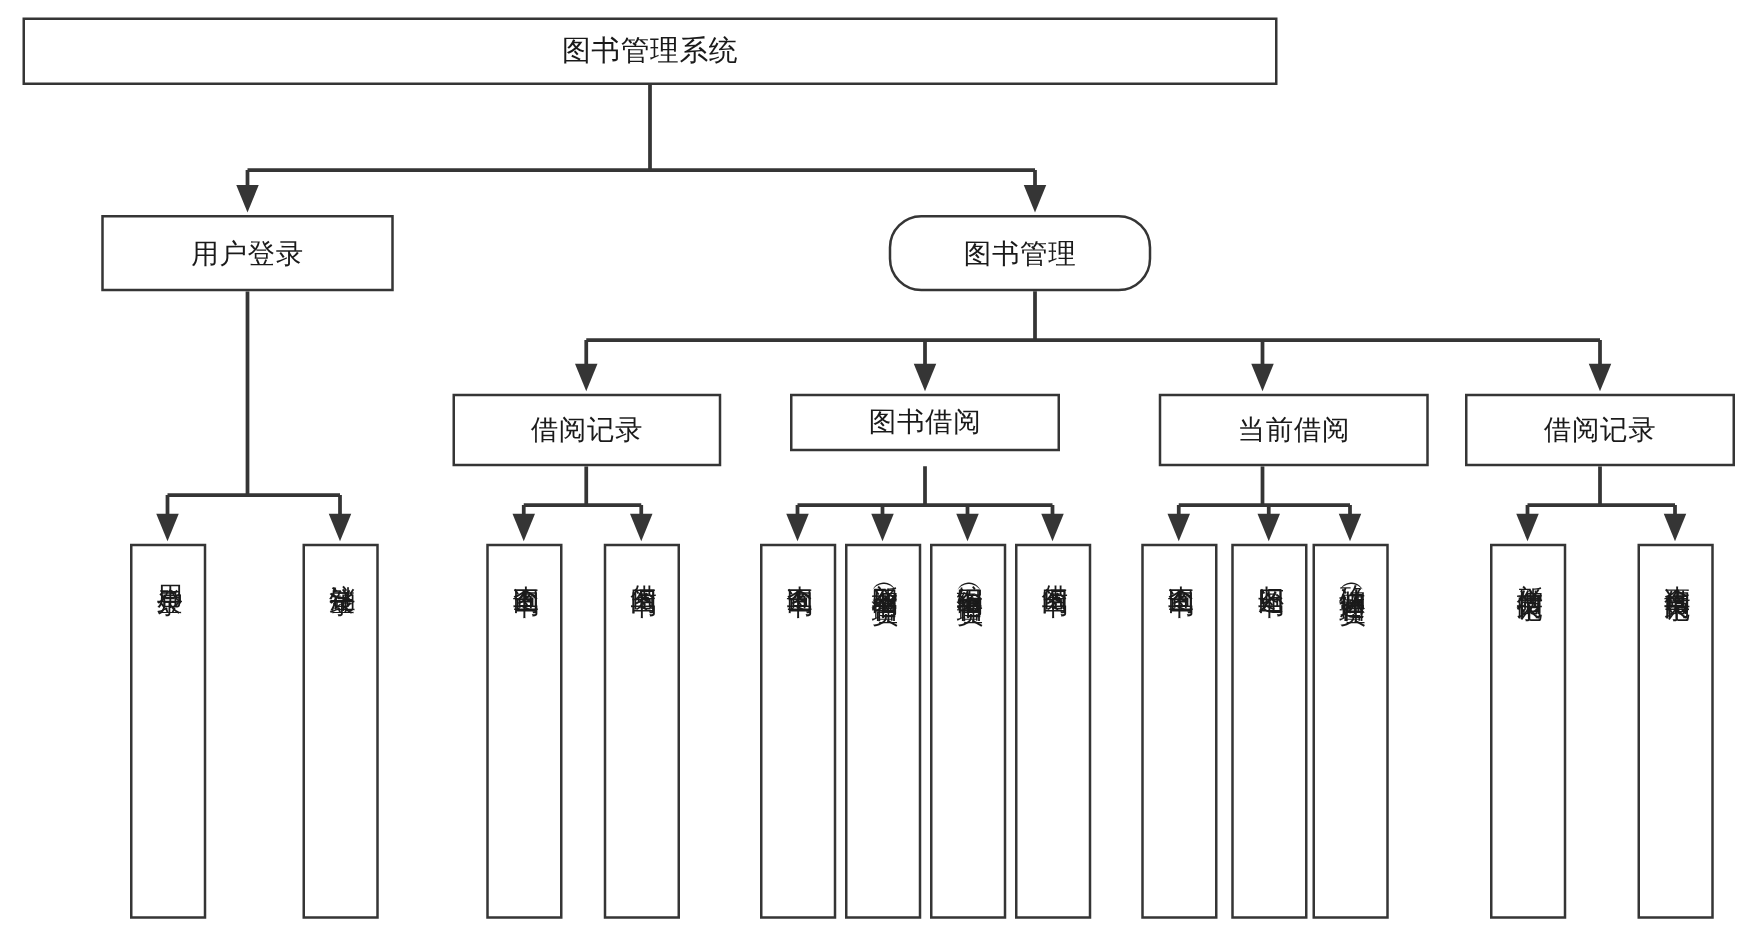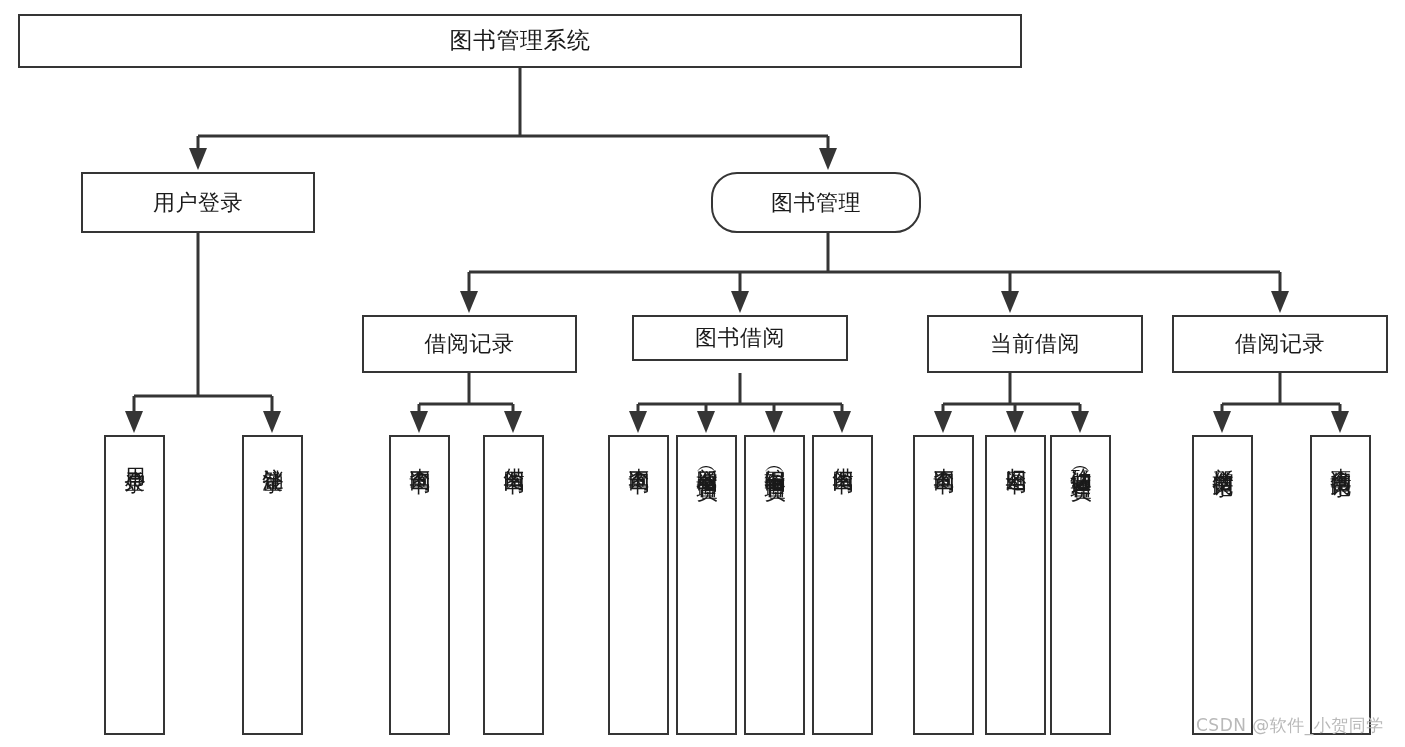--- a/index.html
+++ b/index.html
@@ -187,14 +187,13 @@
         <span class="label">确认归还（管理员）</span>
       </div>
       <div class="node vertical" style="left: 1192px; top: 435px; width: 61px; height: 300px;">
         <span class="label">新增借阅记录</span>
       </div>
       <div class="node vertical" style="left: 1310px; top: 435px; width: 61px; height: 300px;">
         <span class="label">查询借阅记录</span>
       </div>
     </div>
 
-  <div class="watermark">CSDN @软件_小贺同学</div>
 </div>
 
 </body></html>

